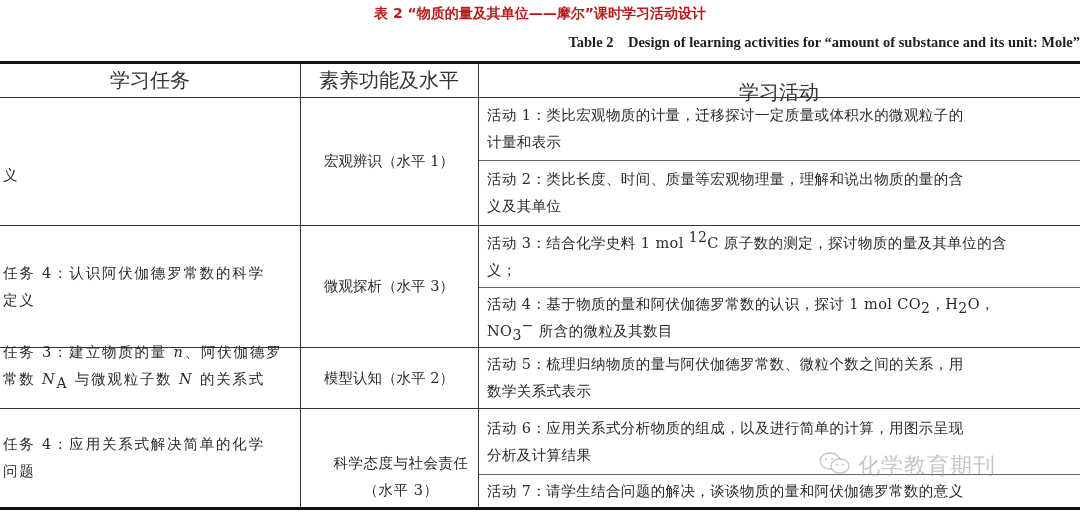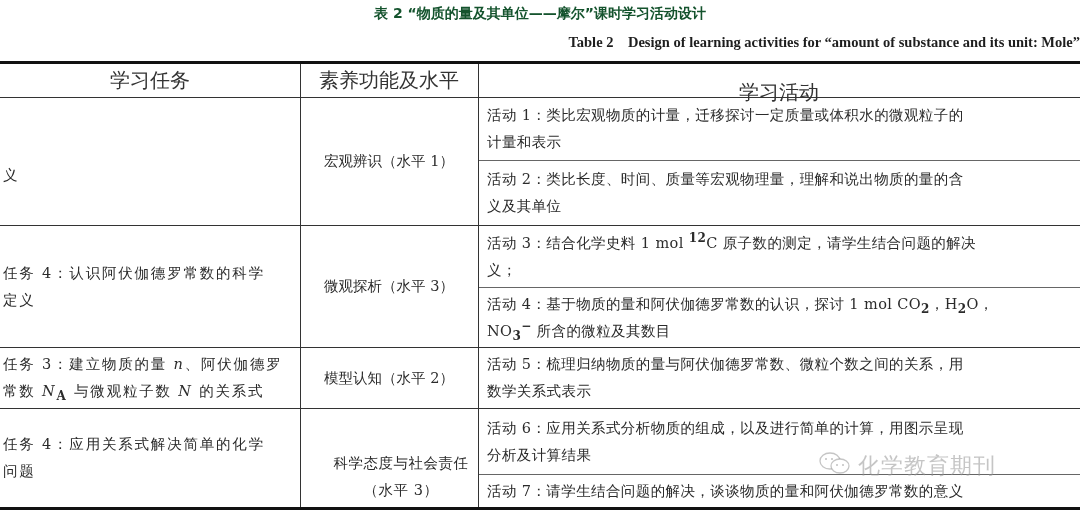--- a/index.html
+++ b/index.html
@@ -4,21 +4,21 @@
 <style>
   html, body { margin: 0; padding: 0; background: #ffffff; }
   body {
     width: 1080px; height: 514px; overflow: hidden; position: relative;
     font-family: "DejaVu Serif", "Liberation Serif", serif;
     color: #2b2b2b;
   }
   .title-cn {
     position: absolute; top: 4px; left: 0; width: 1080px; text-align: center;
     font-family: "DejaVu Sans", "Liberation Sans", sans-serif;
-    font-weight: bold; font-size: 14px; line-height: 18px; color: #14532d;
+    font-weight: bold; font-size: 14px; line-height: 18px; color: #b91c1c;
   }
   .title-en {
     position: absolute; top: 33px; left: 0; width: 1080px; text-align: right;
     font-family: "Liberation Serif", "DejaVu Serif", serif;
     font-weight: bold; font-size: 14.5px; line-height: 18px; color: #1e1e1e;
     white-space: pre;
   }
   .rule { position: absolute; left: 0; width: 1080px; background: #111; }
   .rule.top { top: 61px; height: 3px; }
   .rule.bottom { top: 507px; height: 3px; }
@@ -28,21 +28,21 @@
   .cell {
     position: absolute; box-sizing: border-box;
     font-size: 14.5px; line-height: 27px; color: #2b2b2b;
     display: flex; align-items: center;
   }
   .cell.center { justify-content: center; text-align: center; }
   .cell .txt { display: block; }
   .cell.task { padding-left: 3px; padding-right: 6px; letter-spacing: 1.8px; }
   .cell.act { padding-left: 9px; padding-right: 4px; letter-spacing: 0.4px; }
   .hdr { font-size: 20px; color: #333; }
-  sub, sup { font-size: 12px; line-height: 0; font-weight: bold; }
+  sub, sup { font-size: 14px; line-height: 0; }
   .ital { font-style: italic; }
   .watermark {
     position: absolute; left: 818px; top: 451px;
     font-family: "DejaVu Sans", "Liberation Sans", sans-serif;
     font-size: 22px; color: rgba(150,150,150,0.55); letter-spacing: 1px;
     display: flex; align-items: flex-start; gap: 6px;
   }
   .wm-icon { width: 34px; height: 24px; position: relative; }
 </style>
 </head>
@@ -101,32 +101,32 @@
   <span class="txt">
     <span>任务 4：认识阿伏伽德罗常数的科学</span><br>
     <span>定义</span>
   </span>
 </div>
 <div class="cell center" style="left:300px;top:226px;width:178px;height:121px;">
   <span class="txt">微观探析（水平 3）</span>
 </div>
 <div class="cell act" style="left:478px;top:226px;width:602px;height:61px;">
   <span class="txt">
-    <span>活动 3：结合化学史料 1 mol </span><sup>12</sup><span>C 原子数的测定，请学生结合问题的解决</span><br>
+    <span>活动 3：结合化学史料 1 mol </span><sup>12</sup><span>C 原子数的测定，探讨物质的量及其单位的含</span><br>
     <span>义；</span>
   </span>
 </div>
 <div class="cell act" style="left:478px;top:288px;width:602px;height:59px;">
   <span class="txt">
     <span>活动 4：基于物质的量和阿伏伽德罗常数的认识，探讨 1 mol CO</span><sub>2</sub><span>，H</span><sub>2</sub><span>O，</span><br>
     <span>NO</span><sub>3</sub><sup>−</sup><span> 所含的微粒及其数目</span>
   </span>
 </div>
 
-<div class="cell task" style="left:0;top:348px;width:300px;height:60px;align-items:center;">
+<div class="cell task" style="left:0;top:336px;width:300px;height:60px;align-items:center;">
   <span class="txt">
     <span>任务 3：建立物质的量 </span><span class="ital">n</span><span>、阿伏伽德罗</span><br>
     <span>常数 </span><span class="ital">N</span><sub>A</sub><span> 与微观粒子数 </span><span class="ital">N</span><span> 的关系式</span>
   </span>
 </div>
 <div class="cell center" style="left:300px;top:348px;width:178px;height:60px;">
   <span class="txt">模型认知（水平 2）</span>
 </div>
 <div class="cell act" style="left:478px;top:348px;width:602px;height:60px;">
   <span class="txt">

